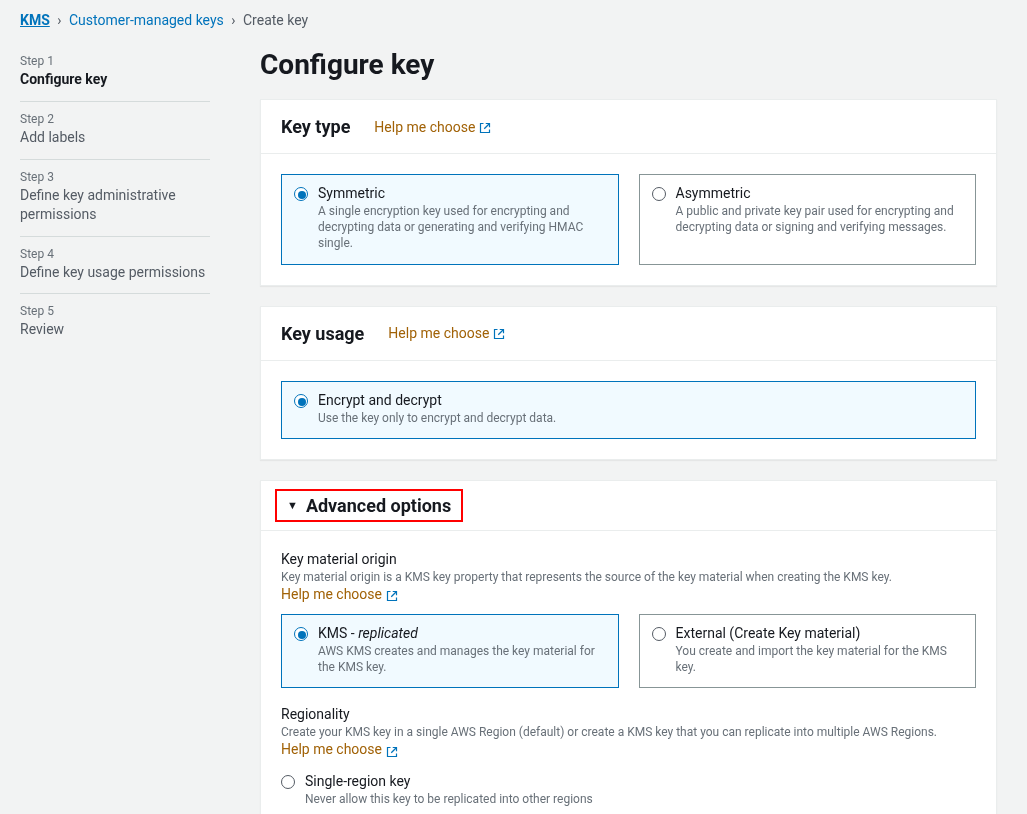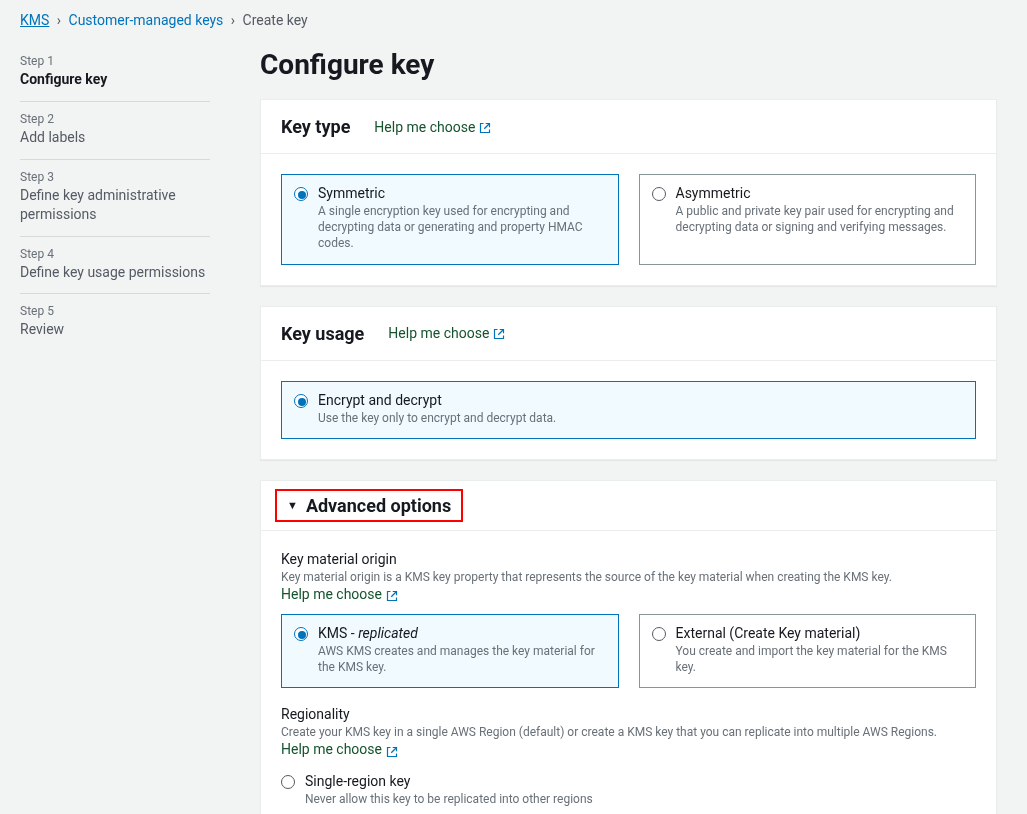--- a/index.html
+++ b/index.html
@@ -13,21 +13,21 @@
   .page {
     display: flex;
     flex-direction: column;
     min-height: 100vh;
   }
   .breadcrumb {
     padding: 12px 20px 6px 20px;
     font-size: 14px;
   }
   .breadcrumb a { color: #0073bb; text-decoration: none; }
-  .breadcrumb a.underline { text-decoration: underline; }
+  .breadcrumb a.underline { text-decoration: underline; font-weight: bold; }
   .breadcrumb .sep { color: #545b64; margin: 0 4px; }
   .breadcrumb .current { color: #545b64; }
   .body-row { display: flex; flex: 1; }
   .sidebar {
     width: 230px;
     padding: 10px 20px;
     flex-shrink: 0;
   }
   .step {
     padding: 10px 0 12px 0;
@@ -47,21 +47,21 @@
   }
   .panel-header {
     padding: 16px 20px;
     border-bottom: 1px solid #eaeded;
     display: flex;
     align-items: center;
     gap: 24px;
   }
   .panel-header h2 { font-size: 18px; font-weight: 700; margin: 0; }
   .help-link {
-    color: #14532d;
+    color: #a16207;
     font-size: 14px;
     text-decoration: none;
     display: inline-flex;
     align-items: center;
     gap: 4px;
   }
   .ext-icon { width: 12px; height: 12px; display: inline-block; }
   .panel-body { padding: 20px; }
   .option-row { display: flex; gap: 20px; justify-content: center; }
   .option-tile {
@@ -167,21 +167,21 @@
                 </svg>
             </span>
           </a>
         </div>
         <div class="panel-body">
           <div class="option-row">
             <label class="option-tile selected">
               <span class="radio"></span>
               <div>
                 <div class="opt-title">Symmetric</div>
-                <div class="opt-desc">A single encryption key used for encrypting and decrypting data or generating and property HMAC codes.</div>
+                <div class="opt-desc">A single encryption key used for encrypting and decrypting data or generating and verifying HMAC single.</div>
               </div>
             </label>
             <label class="option-tile">
               <span class="radio"></span>
               <div>
                 <div class="opt-title">Asymmetric</div>
                 <div class="opt-desc">A public and private key pair used for encrypting and decrypting data or signing and verifying messages.</div>
               </div>
             </label>
           </div>

